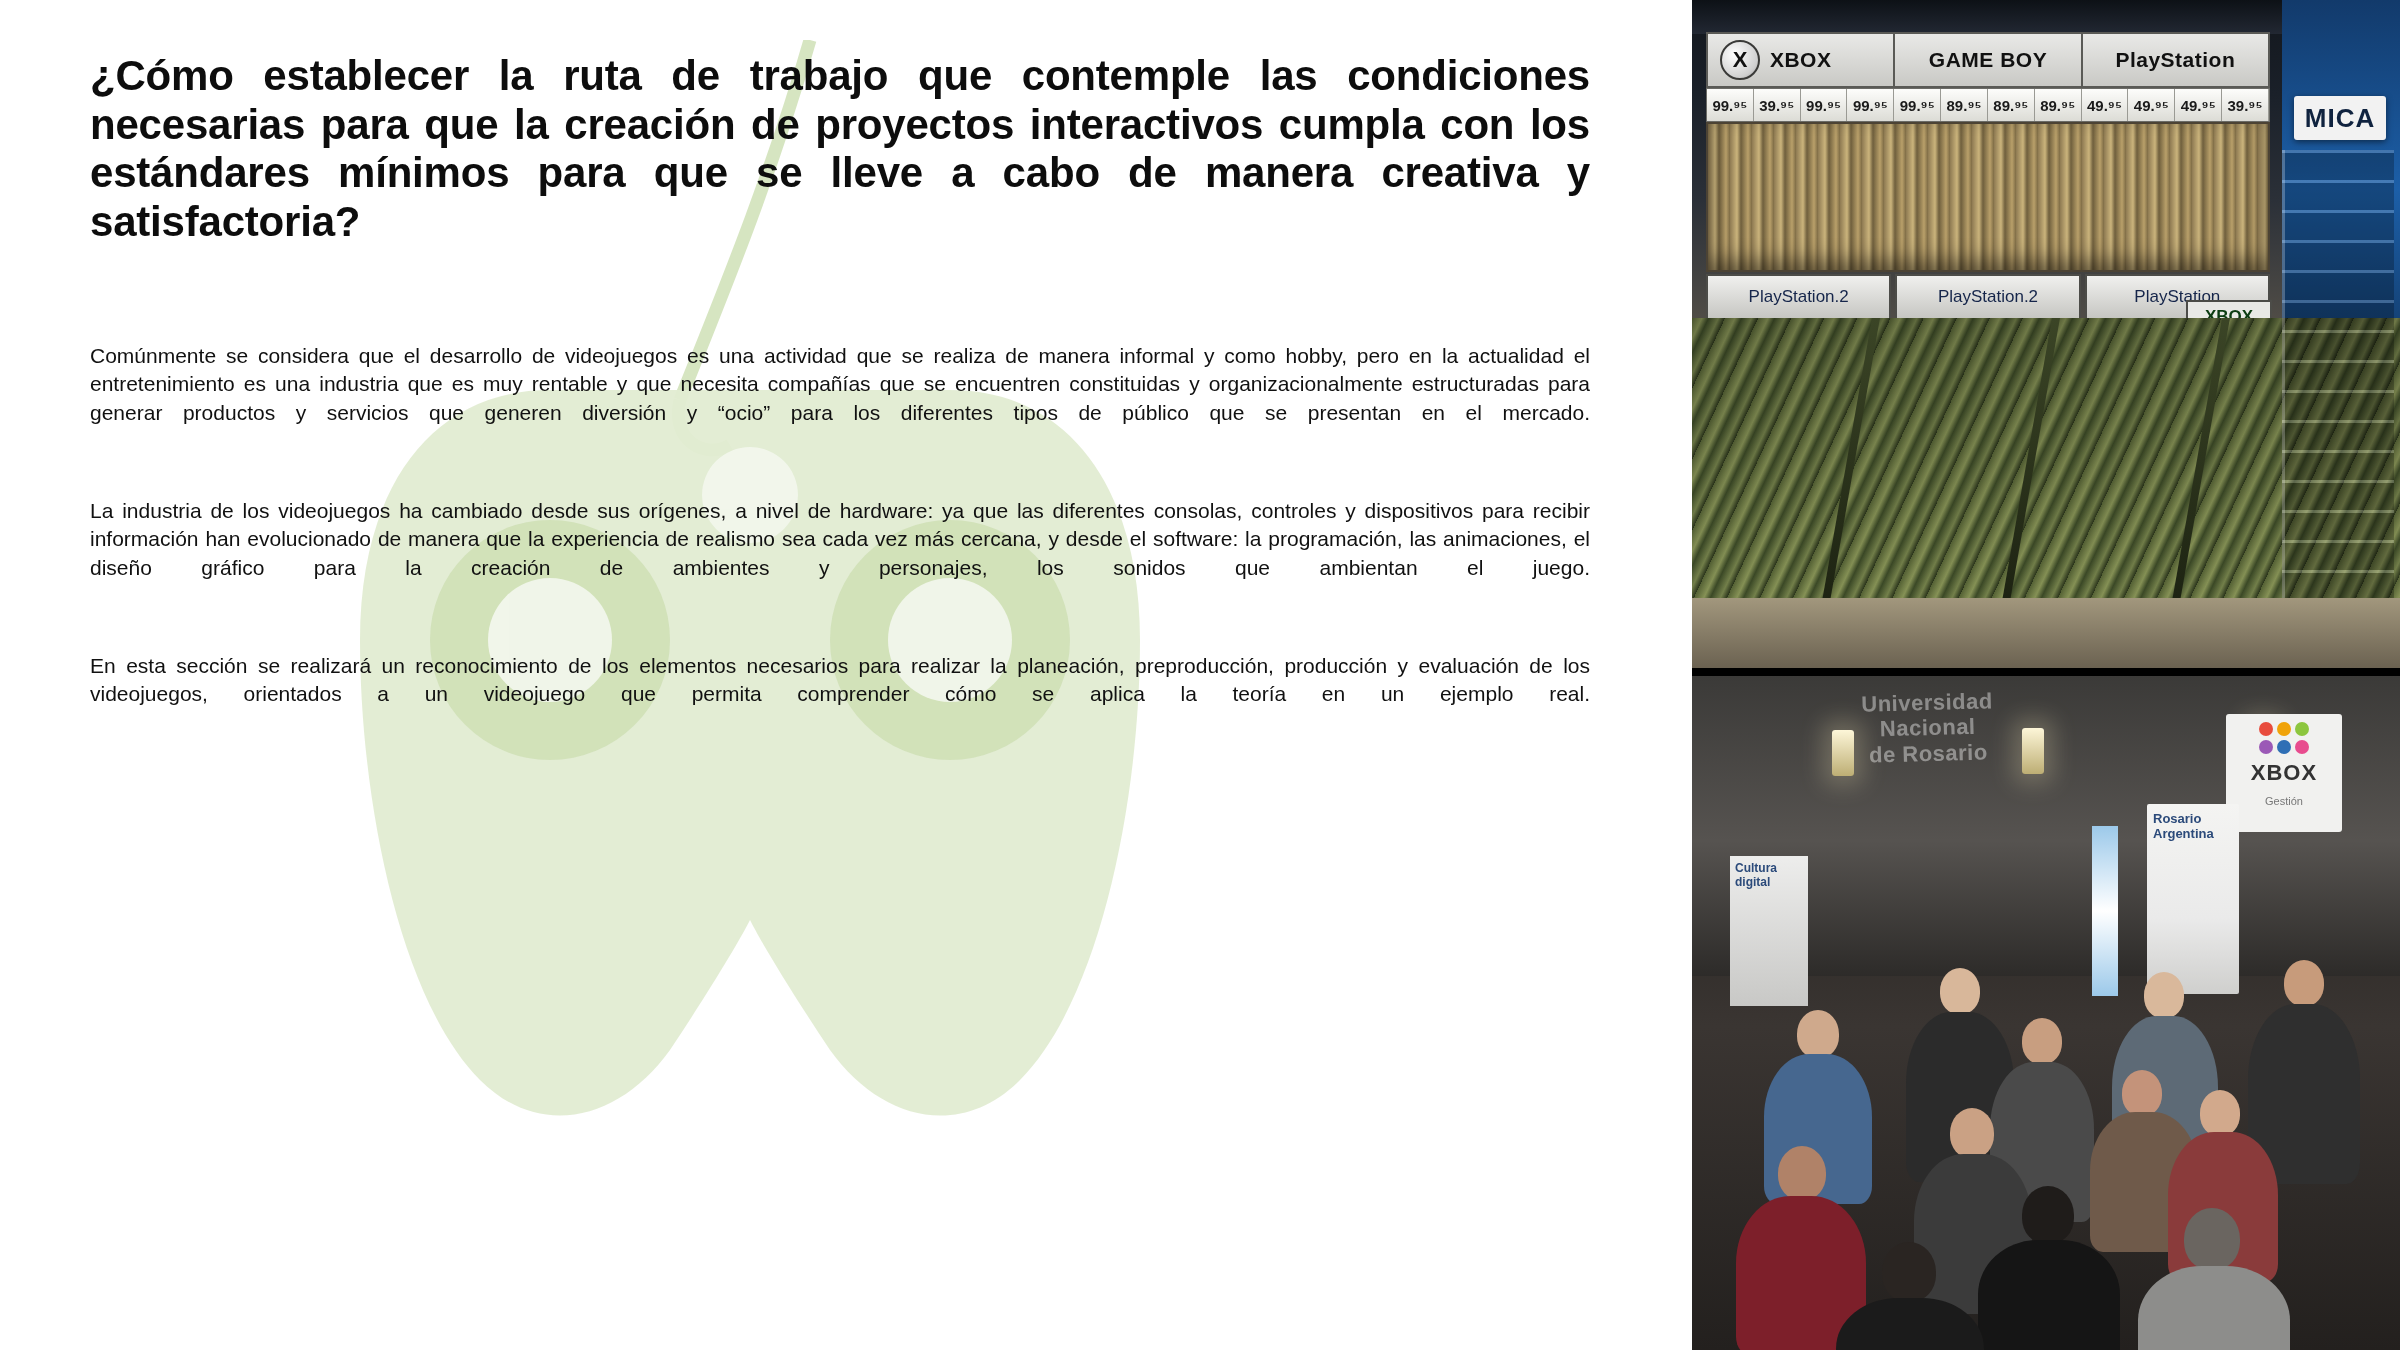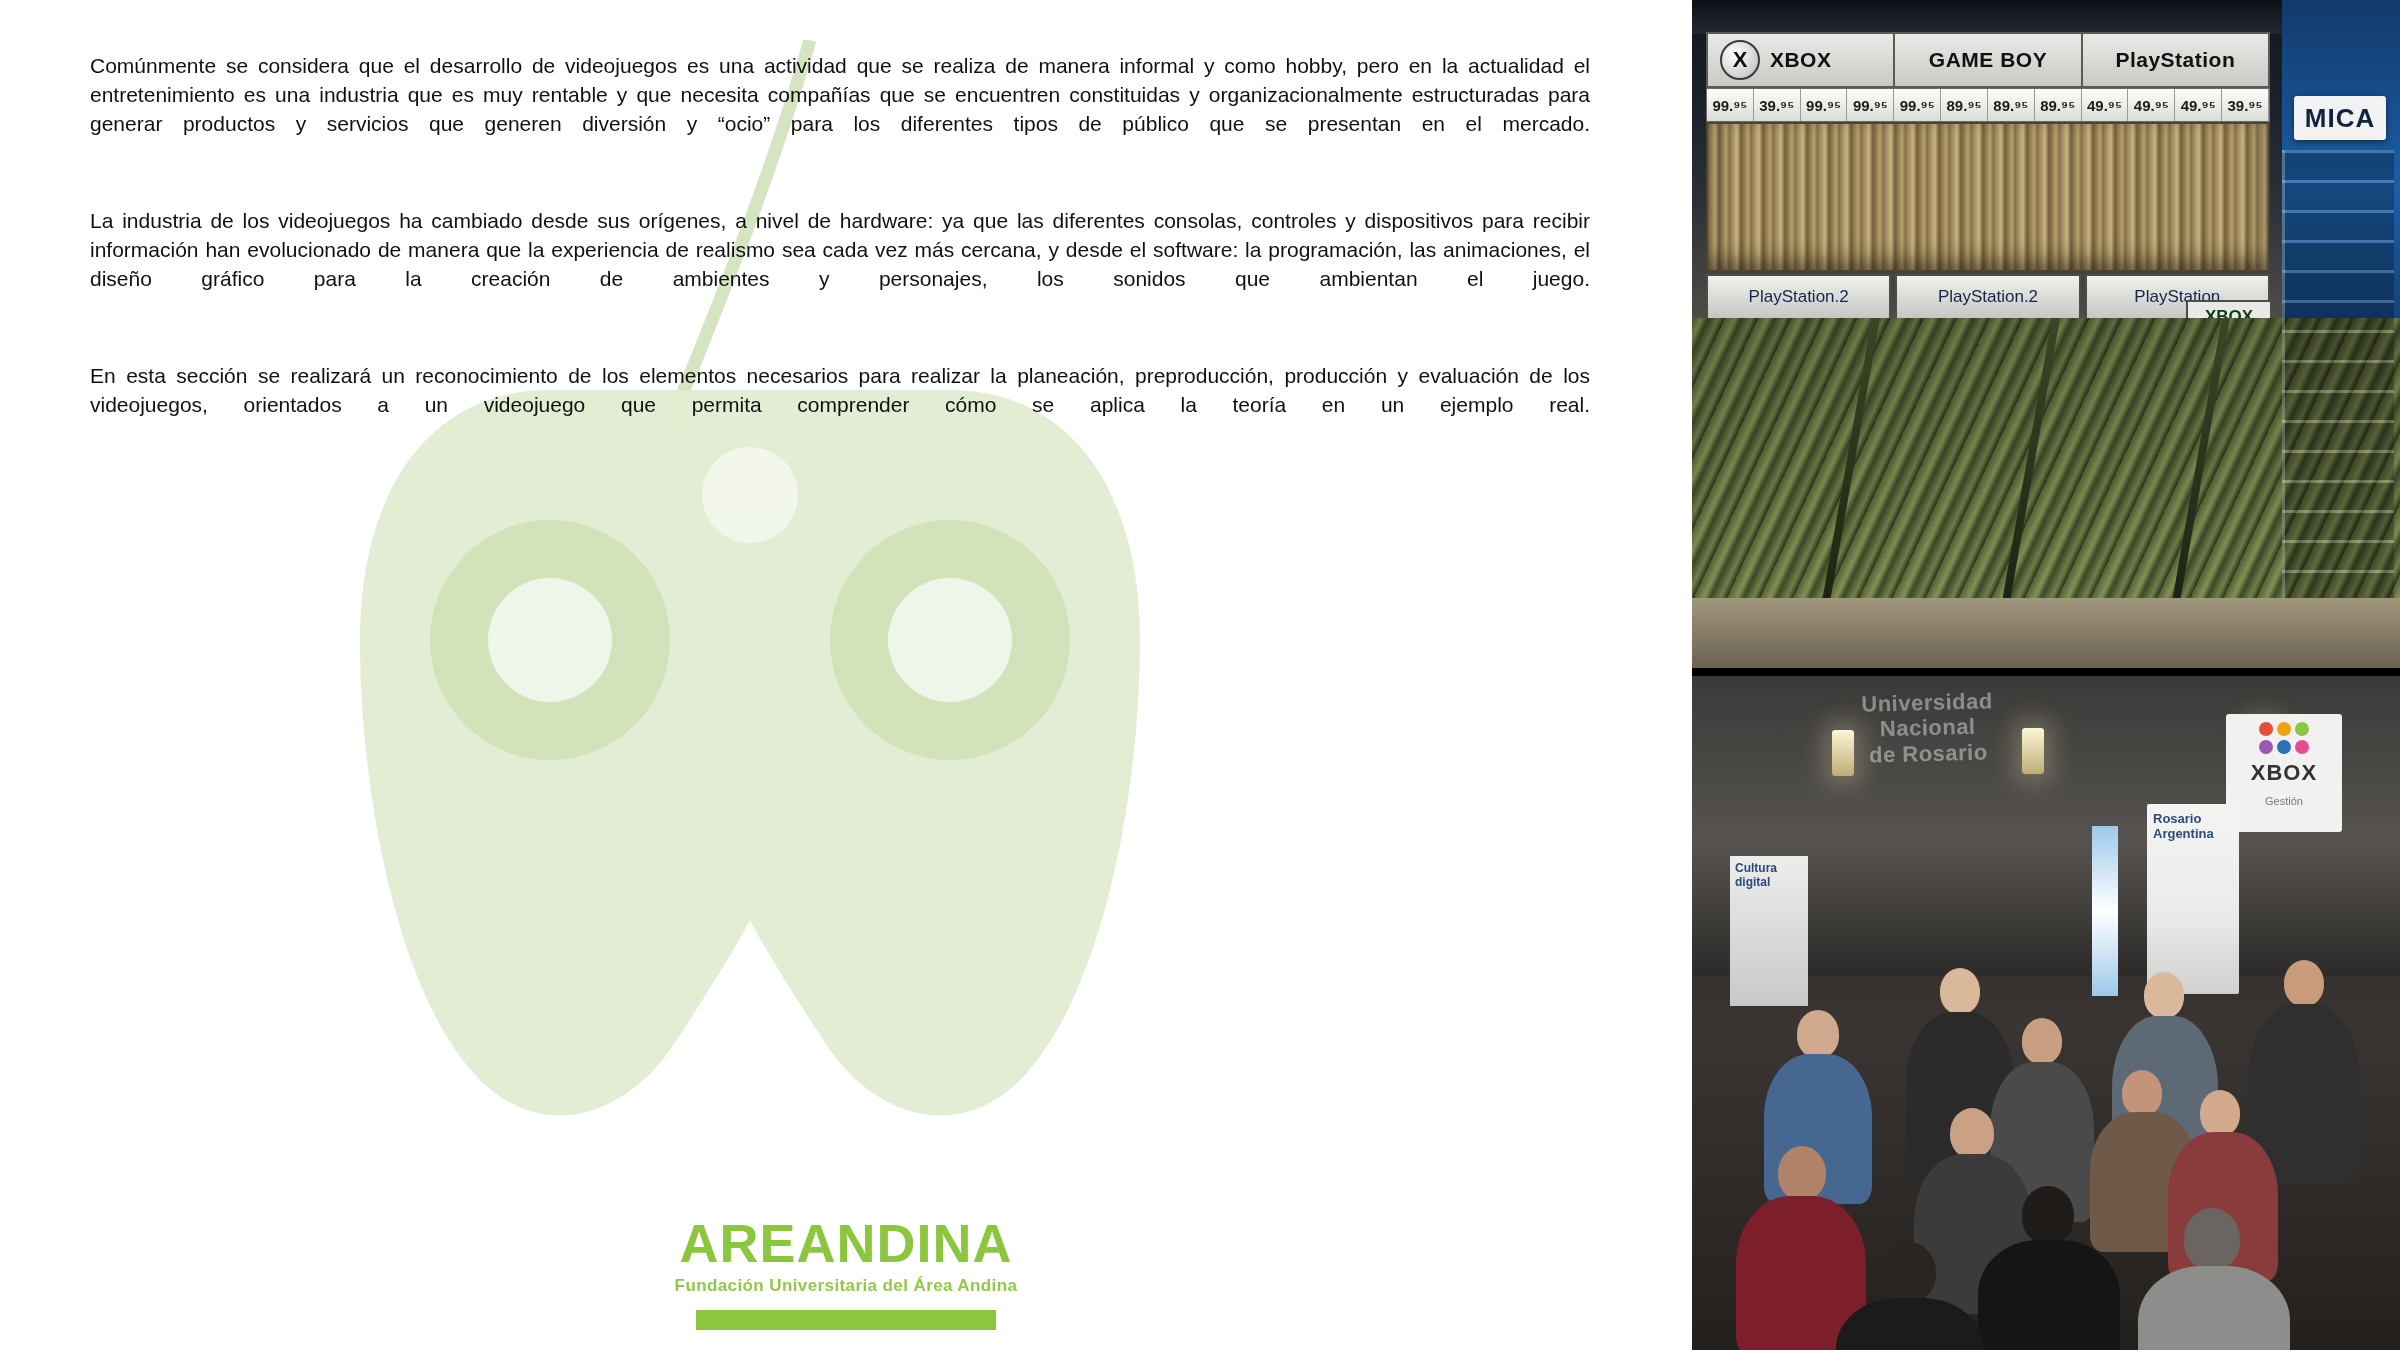--- a/index.html
+++ b/index.html
@@ -352,30 +352,26 @@
         <circle cx="700" cy="600" r="120"></circle>
       </g>
       <g fill="#f2f7ec" opacity=".95">
         <circle cx="300" cy="600" r="62"></circle>
         <circle cx="700" cy="600" r="62"></circle>
         <circle cx="500" cy="455" r="48"></circle>
       </g>
     </svg>
 
     <div class="text-col">
+      <h1 class="title">¿Cómo establecer la ruta de trabajo que contemple las condiciones necesarias para que la creación de proyectos interactivos cumpla con los estándares mínimos para que se lleve a cabo de manera creativa y satisfactoria?</h1>
       <p class="body">Comúnmente se considera que el desarrollo de videojuegos es una actividad que se realiza de manera informal y como hobby, pero en la actualidad el entretenimiento es una industria que es muy rentable y que necesita compañías que se encuentren constituidas y organizacionalmente estructuradas para generar productos y servicios que generen diversión y “ocio” para los diferentes tipos de público que se presentan en el mercado.</p>
       <p class="body">La industria de los videojuegos ha cambiado desde sus orígenes, a nivel de hardware: ya que las diferentes consolas, controles y dispositivos para recibir información han evolucionado de manera que la experiencia de realismo sea cada vez más cercana, y desde el software: la programación, las animaciones, el diseño gráfico para la creación de ambientes y personajes, los sonidos que ambientan el juego.</p>
       <p class="body">En esta sección se realizará un reconocimiento de los elementos necesarios para realizar la planeación, preproducción, producción y evaluación de los videojuegos, orientados a un videojuego que permita comprender cómo se aplica la teoría en un ejemplo real.</p>
     </div>
 
-    <div class="logo-wrap">
-      <div class="logo-main">AREANDINA</div>
-      <div class="logo-sub">Fundación Universitaria del Área Andina</div>
-      <div class="logo-mark"></div>
-    </div>
   </div>
 
   <div class="photos">
 
     <div class="photo photo-top">
       <div class="store">
         <div class="store-ceiling"></div>
         <div class="store-blue-panel"></div>
         <div class="news-sign">MICA</div>
 

